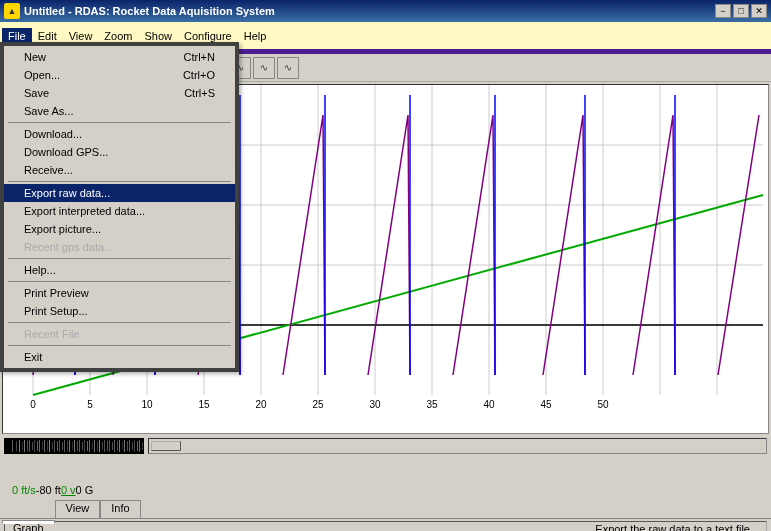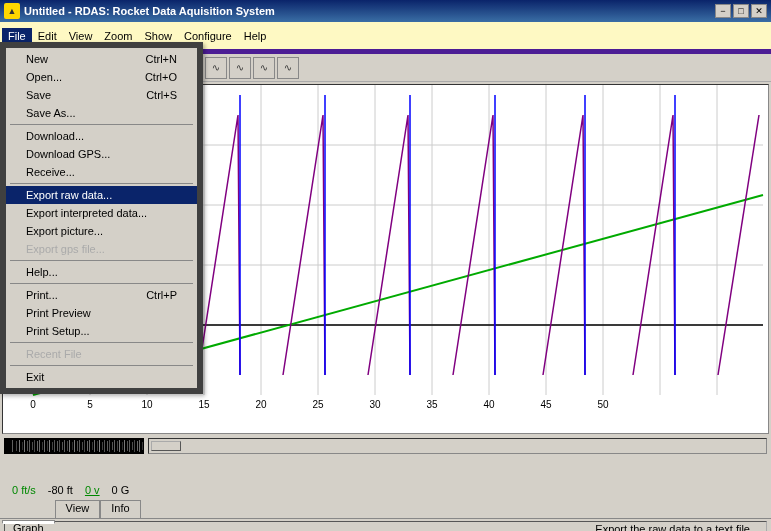--- a/index.html
+++ b/index.html
@@ -138,23 +138,23 @@
       align-items: center;
       flex: 1;
       justify-content: flex-end;
     }
 
     
     .dropdown-menu {
       position: absolute;
       top: 42px;
       left: 0;
-      width: 203px;
-      background: #d4d0c8;
-      border: 6px solid #404040;
+      width: 239px;
+      background: #d4d0c8;
+      border: 4px solid #404040;
       box-shadow: 2px 2px 4px rgba(0,0,0,0.3);
       z-index: 100;
       padding: 2px 0;
     }
     .dropdown-item {
       padding: 3px 20px 3px 20px;
       cursor: pointer;
       display: flex;
       justify-content: space-between;
       align-items: center;
@@ -353,21 +353,21 @@
         <rect x="135" y="2" width="1" height="12" fill="#888" opacity="0.8"></rect>
         <rect x="138" y="4" width="1" height="8" fill="#777" opacity="0.5"></rect>
       </svg>
     </div>
 
     <div style="flex:1; height:16px; background:#d4d0c8; border:1px inset #888; position:relative;">
       <div style="position:absolute; left:2px; top:2px; width:30px; height:10px; background:#d4d0c8; border:1px outset #aaa;"></div>
     </div>
   </div>
 
-  <div style="display:flex; align-items:center; gap:12px; padding:2px 4px; height:20px; margin-left:4px;margin-top:28px;">
+  <div style="display:flex; align-items:center; padding:2px 4px; height:20px; margin-left:4px;margin-top:28px;">
     <span style="color:#008800; font-size:11px;">0 ft/s</span>
     <span style="color:#000000; font-size:11px;">-80 ft</span>
     <span style="color:#008800; font-size:11px;text-decoration:underline;">0 v</span>
     <span style="color:#000000; font-size:11px;">0 G</span>
   </div>
 </div>
 
 <div class="tab-bar">
   <div class="tab active">Graph</div>
   <div class="tab">View</div>
@@ -410,31 +410,27 @@
   <div class="dropdown-item highlighted">
     <span>Export raw data...</span>
   </div>
   <div class="dropdown-item">
     <span>Export interpreted data...</span>
   </div>
   <div class="dropdown-item">
     <span>Export picture...</span>
   </div>
   <div class="dropdown-item disabled">
-    <span>Export gps file...</span>
+    <span>Recent gps data...</span>
   </div>
   <div class="dropdown-separator"></div>
   <div class="dropdown-item">
     <span>Help...</span>
   </div>
   <div class="dropdown-separator"></div>
-  <div class="dropdown-item">
-    <span>Print...</span>
-    <span class="shortcut">Ctrl+P</span>
-  </div>
   <div class="dropdown-item">
     <span>Print Preview</span>
   </div>
   <div class="dropdown-item">
     <span>Print Setup...</span>
   </div>
   <div class="dropdown-separator"></div>
   <div class="dropdown-item disabled">
     <span>Recent File</span>
   </div>

